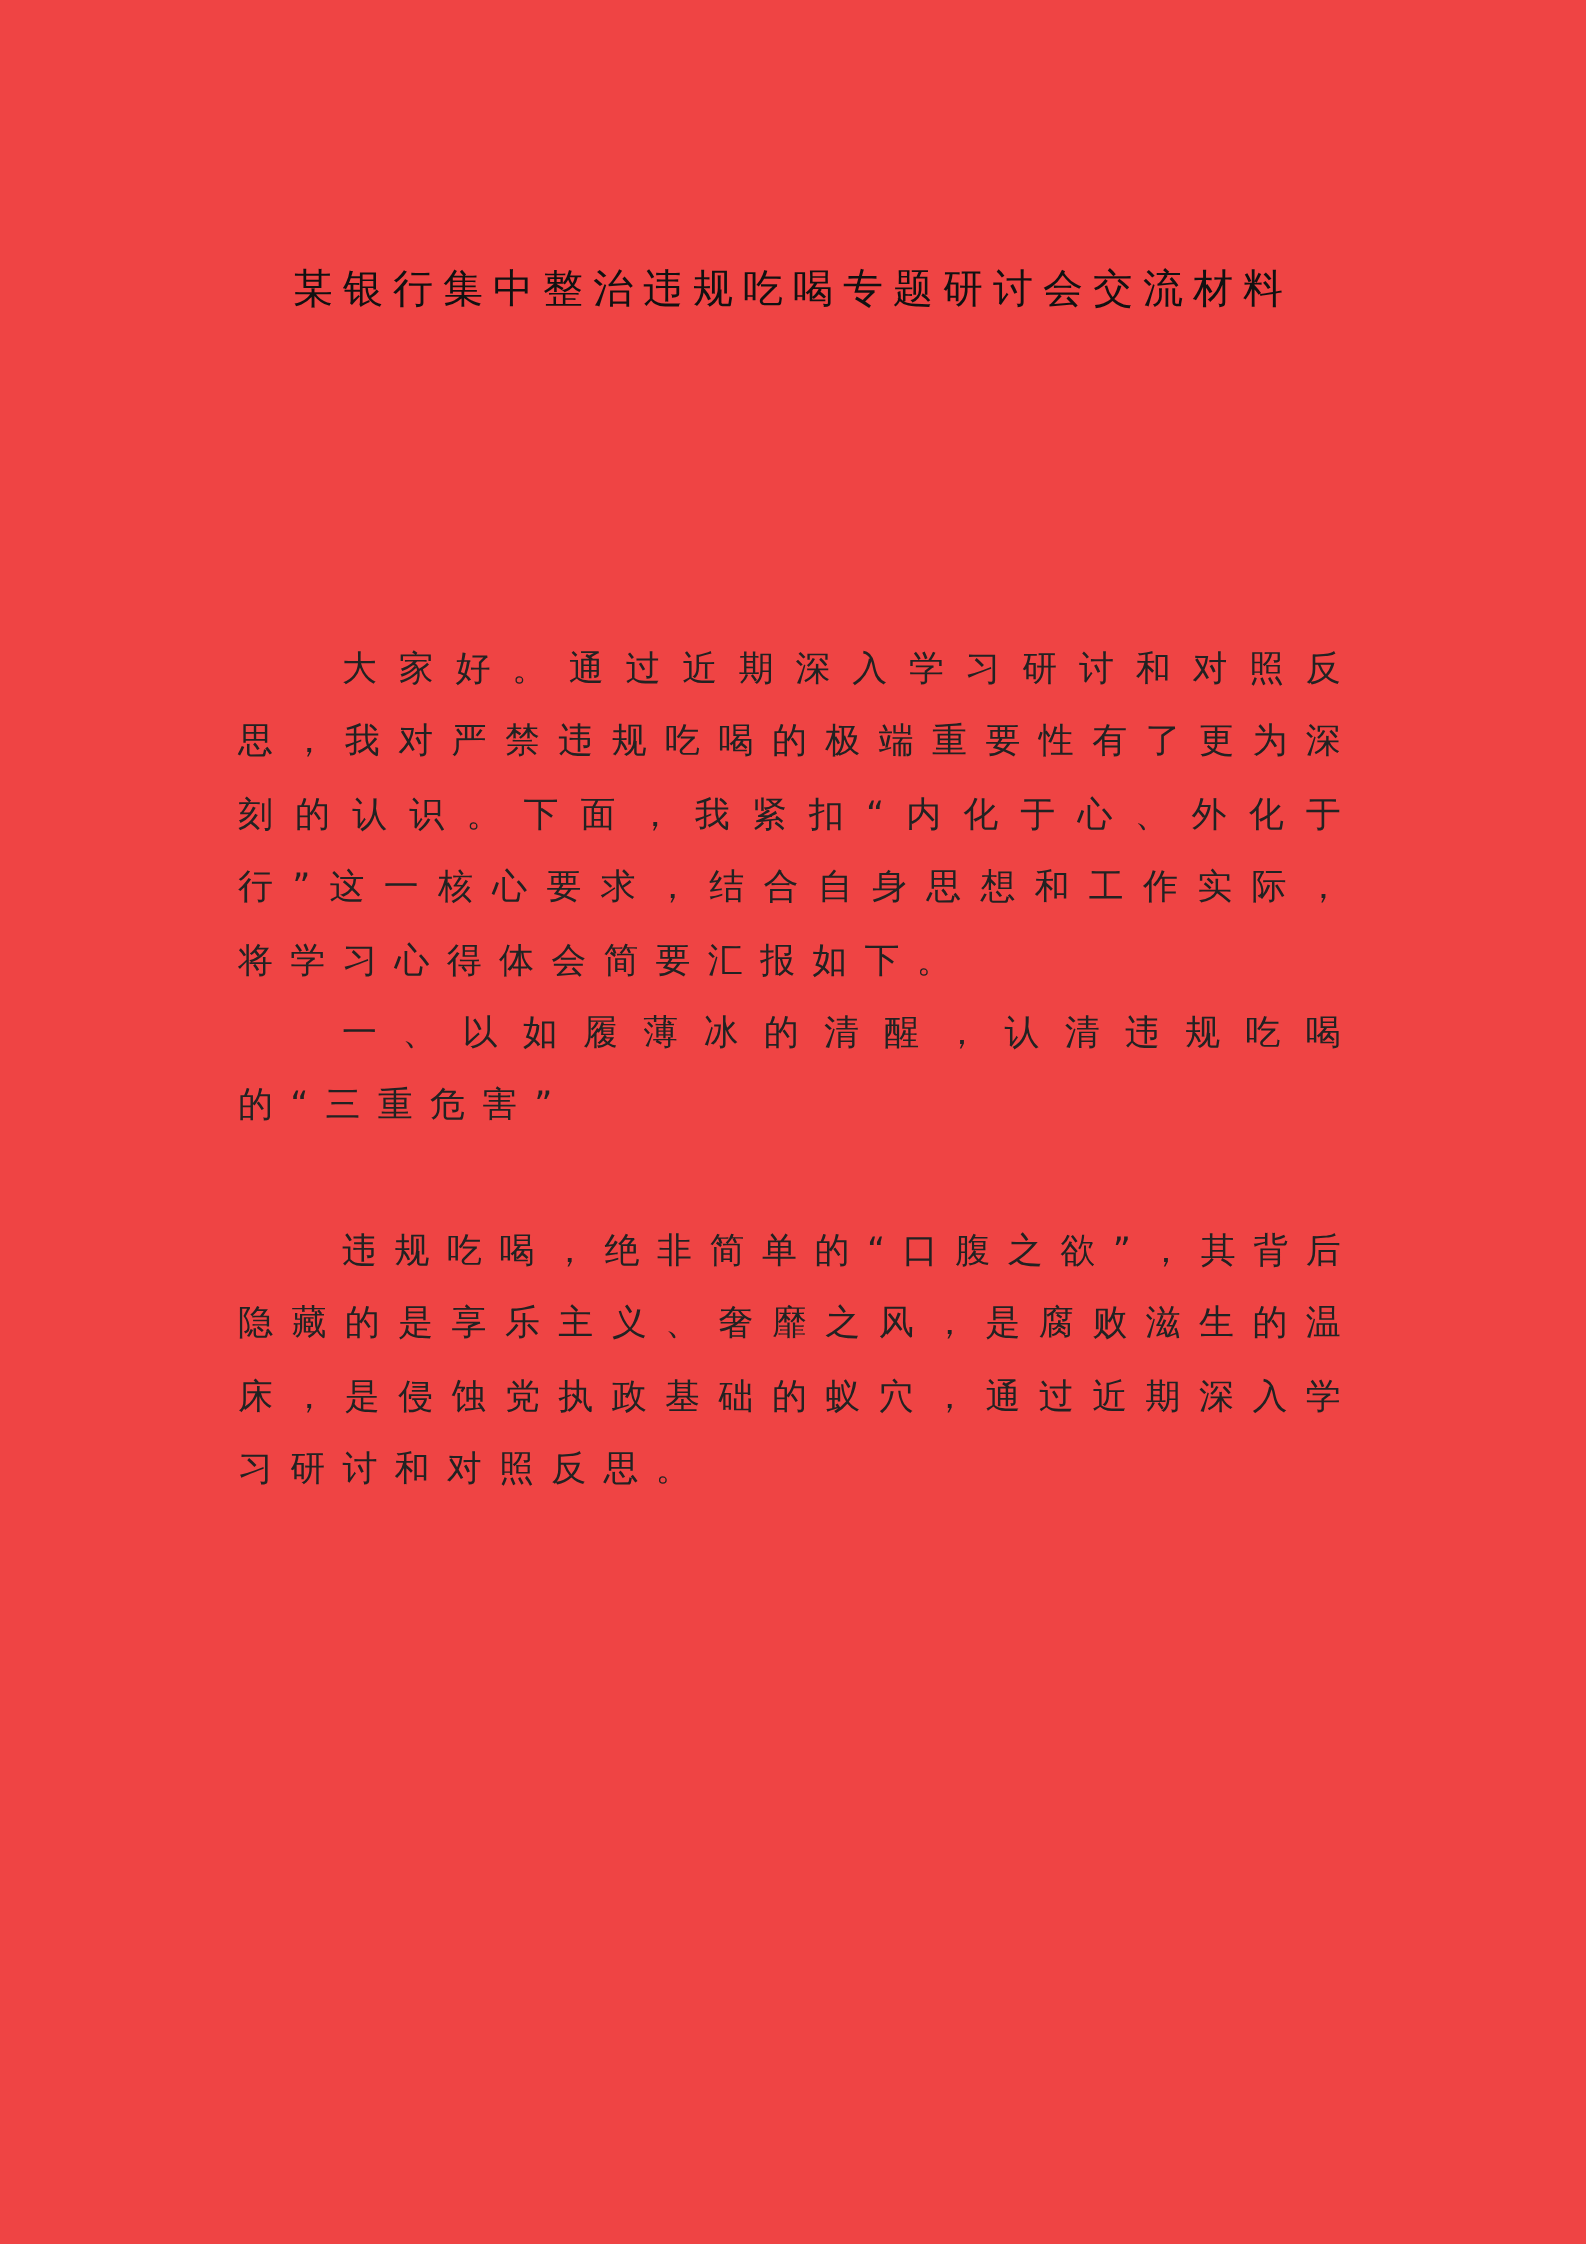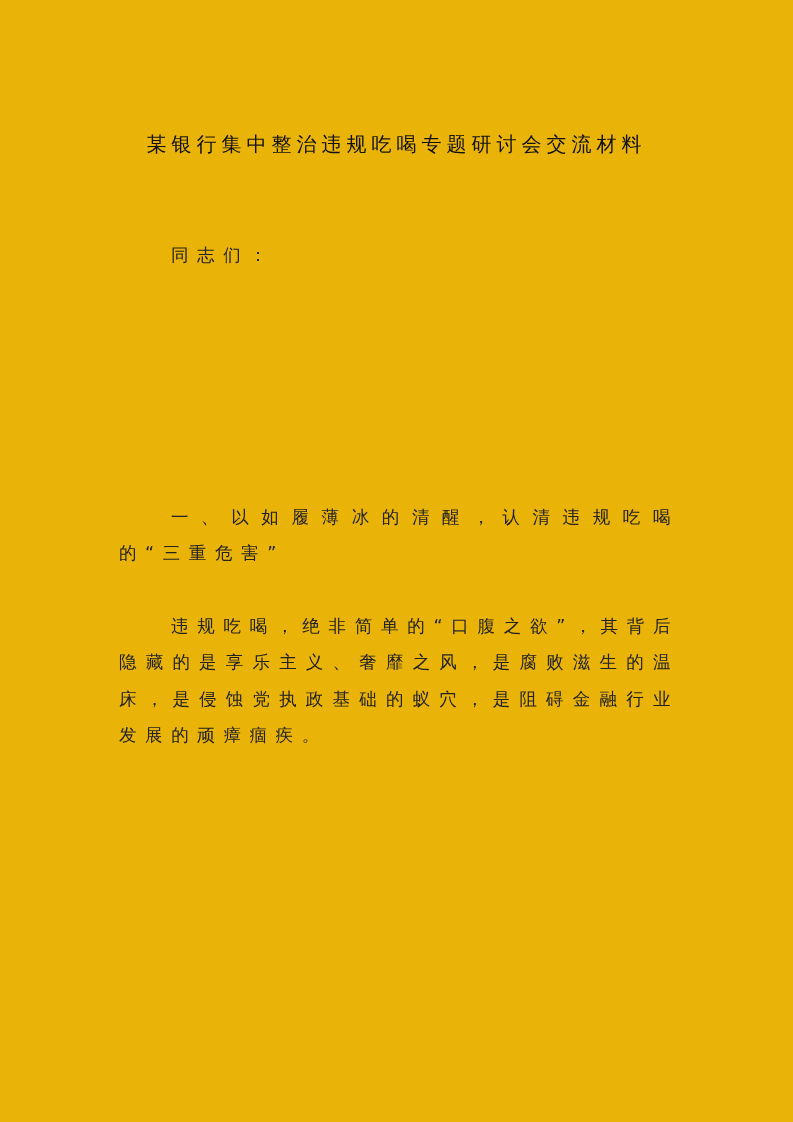--- a/index.html
+++ b/index.html
@@ -13,21 +13,21 @@
       position: relative;
       overflow: hidden;
       font-family: "DejaVu Sans", "Liberation Sans", sans-serif;
       color: #1a1a1a;
     }
     .page {
       position: absolute;
       left: 0; top: 0;
       width: 793px;
       height: 1122px;
-      background: #eab308;
+      background: #ef4444;
     }
     .title {
       position: absolute;
       left: 0;
       top: 130px;
       width: 793px;
       text-align: center;
       font-size: 20px;
       letter-spacing: 5px;
       line-height: 28px;
@@ -48,20 +48,20 @@
       word-break: break-all;
     }
     .indent { text-indent: 52px; }
   </style>
 </head>
 <body>
 
 <div class="page">
   <h1 class="title">某银行集中整治违规吃喝专题研讨会交流材料</h1>
 
-  <p class="para indent" style="top:237px;">同志们：</p>
 
+  <p class="para indent" style="top:317px;">大家好。通过近期深入学习研讨和对照反思，我对严禁违规吃喝的极端重要性有了更为深刻的认识。下面，我紧扣“内化于心、外化于行”这一核心要求，结合自身思想和工作实际，将学习心得体会简要汇报如下。</p>
 
   <p class="para indent" style="top:499px;">一、以如履薄冰的清醒，认清违规吃喝的“三重危害”</p>
 
-  <p class="para indent" style="top:608px;">违规吃喝，绝非简单的“口腹之欲”，其背后隐藏的是享乐主义、奢靡之风，是腐败滋生的温床，是侵蚀党执政基础的蚁穴，是阻碍金融行业发展的顽瘴痼疾。</p>
+  <p class="para indent" style="top:608px;">违规吃喝，绝非简单的“口腹之欲”，其背后隐藏的是享乐主义、奢靡之风，是腐败滋生的温床，是侵蚀党执政基础的蚁穴，通过近期深入学习研讨和对照反思。</p>
 
 </div>
 
 </body></html>

